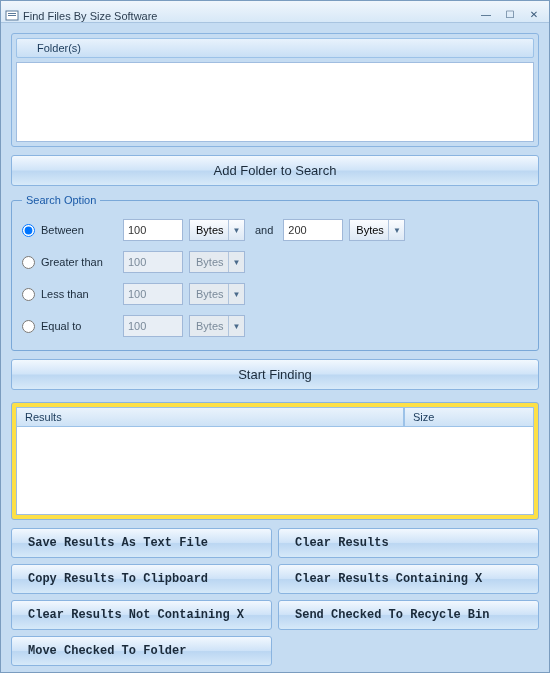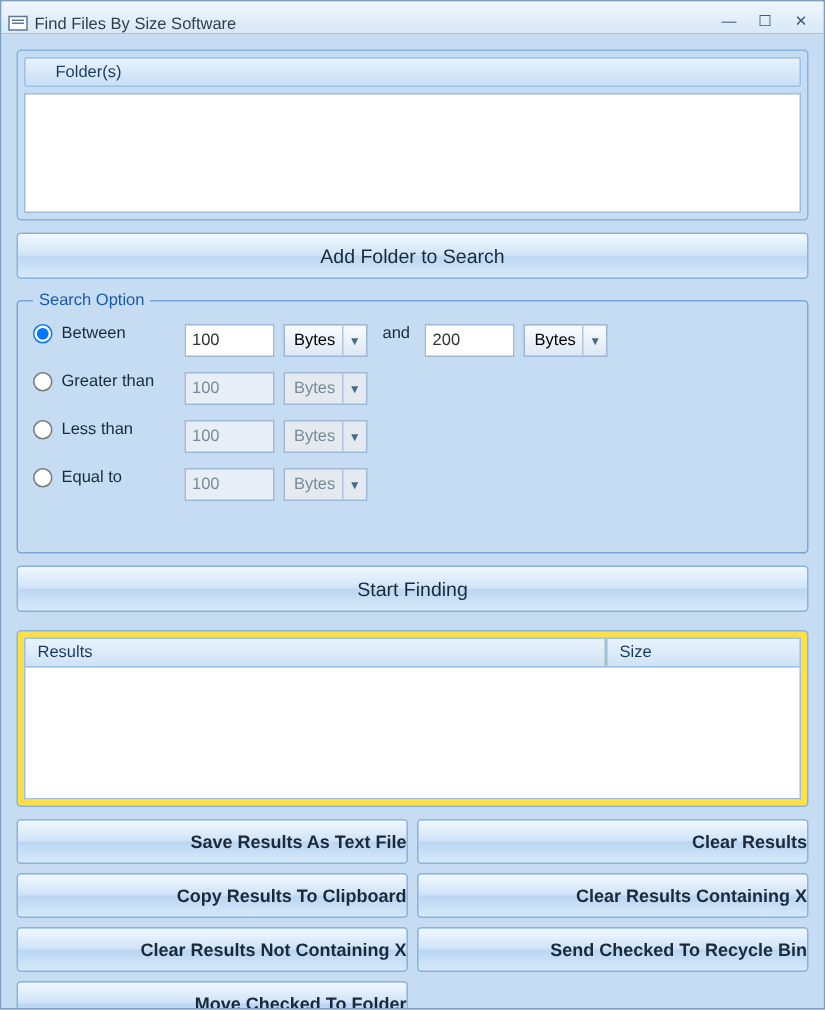--- a/index.html
+++ b/index.html
@@ -7,40 +7,40 @@
 .titlebar { height: 22px; background: linear-gradient(to bottom, #f0f6fc, #d7e8f7); display: flex; align-items: flex-end; padding: 0 4px; border-bottom: 1px solid #a8c4e0; }
 .title-icon { width: 14px; height: 14px; margin-right: 4px; display: inline-flex; align-items: center; justify-content: center; }
 .title-text { flex: 1; color: #2c3e50; }
 .win-btn { width: 22px; height: 16px; margin-left: 2px; display: inline-flex; align-items: center; justify-content: center; color: #3a5a7a; font-size: 10px; cursor: pointer; }
 .client { padding: 10px; background: #c5dcf2; height: calc(100% - 22px); }
 .group-frame { border: 1px solid #8ab4e0; border-radius: 3px; background: #c5dcf2; margin-bottom: 8px; }
 .folders-group { }
 .folders-header { background: linear-gradient(to bottom, #e8f2fc, #c8dff5); border: 1px solid #9cc2e8; border-radius: 2px; padding: 3px 20px; margin: 4px; font-weight: normal; color: #1a3a5a; }
 .folders-list { background: #fff; border: 1px solid #a0bde0; margin: 0 4px 4px 4px; height: 80px; }
 .big-button { display: block; width: calc(100% - 0px); background: linear-gradient(to bottom, #f2f8fe, #d0e4f8 48%, #bcd7f2 52%, #d8eaf9); border: 1px solid #8ab4e0; border-radius: 3px; padding: 7px 0; text-align: center; font-weight: normal; font-size: 13px; color: #1a2a3a; cursor: pointer; margin-bottom: 8px; }
-fieldset.search-opt { border: 1px solid #7aa8d8; border-radius: 3px; padding: 10px 10px 24px 10px; margin-bottom: 8px; position: relative; }
+fieldset.search-opt { border: 1px solid #7aa8d8; border-radius: 3px; padding: 10px 10px 6px 10px; margin-bottom: 8px; position: relative; }
 fieldset.search-opt legend { color: #1a5aa8; padding: 0 4px; background: #c5dcf2; font-size: 11px; }
-.opt-row { display: flex; align-items: flex-start; height: 28px; margin-bottom: 4px; }
+.opt-row { display: flex; align-items: center; height: 28px; margin-bottom: 4px; }
 .opt-row input[type=radio] { margin-right: 6px; }
 .opt-label { width: 82px; color: #1a2a3a; }
 .val-input { width: 60px; height: 22px; background: #fff; border: 1px solid #a0b8d8; padding: 0 4px; margin-right: 6px; color: #333; }
 .val-input:disabled { background: #e8eef5; color: #7a8a9a; }
 .unit-select { display: inline-flex; align-items: center; height: 22px; background: linear-gradient(to bottom,#fafcff,#dce8f5); border: 1px solid #a0b8d8; margin-right: 10px; }
 .unit-select.disabled { background: #e4eaf0; color: #7a8a9a; }
 .unit-text { padding: 0 6px; width: 38px; font-size: 11px; }
 .unit-arrow { width: 16px; height: 100%; border-left: 1px solid #b0c4dc; display: flex; align-items: center; justify-content: center; font-size: 8px; color: #4a6a8a; }
 .and-label { margin-right: 10px; color: #1a2a3a; }
 .results-group { background: #fde047; margin-top: 12px; }
 .results-headers { display: flex; margin: 4px 4px 0 4px; }
 .results-headers .col { background: linear-gradient(to bottom,#eaf3fc,#cde2f6); border: 1px solid #9cc2e8; padding: 3px 8px; color: #1a3a5a; }
 .col-results { flex: 1; border-right: none; }
 .col-size { width: 130px; }
 .results-list { background: #fff; border: 1px solid #a0bde0; border-top: none; margin: 0 4px 4px 4px; height: 88px; }
 .btn-grid { display: grid; grid-template-columns: 1fr 1fr; gap: 6px; }
-.grid-button { background: linear-gradient(to bottom,#f2f8fe,#cfe3f8 48%,#bbd6f2 52%,#d6e9f9); border: 1px solid #8ab4e0; border-radius: 3px; padding: 7px 0; text-align: right; font-weight: bold; font-size: 12px; color: #1a2a3a; cursor: pointer; }
+.grid-button { background: linear-gradient(to bottom,#f2f8fe,#cfe3f8 48%,#bbd6f2 52%,#d6e9f9); border: 1px solid #8ab4e0; border-radius: 3px; padding: 7px 16px; text-align: left; font-weight: bold; font-size: 12px; color: #1a2a3a; cursor: pointer; font-family: Liberation Mono, monospace; }
 </style>
 </head>
 <body>
 
 <div class="titlebar">
   <span class="title-icon">
     <svg width="14" height="14">
         <rect x="1" y="3" width="12" height="9" fill="#fff" stroke="#5a7a9a"></rect>
         <rect x="3" y="5" width="8" height="1" fill="#5a7a9a"></rect>
         <rect x="3" y="7" width="8" height="1" fill="#5a7a9a"></rect>

